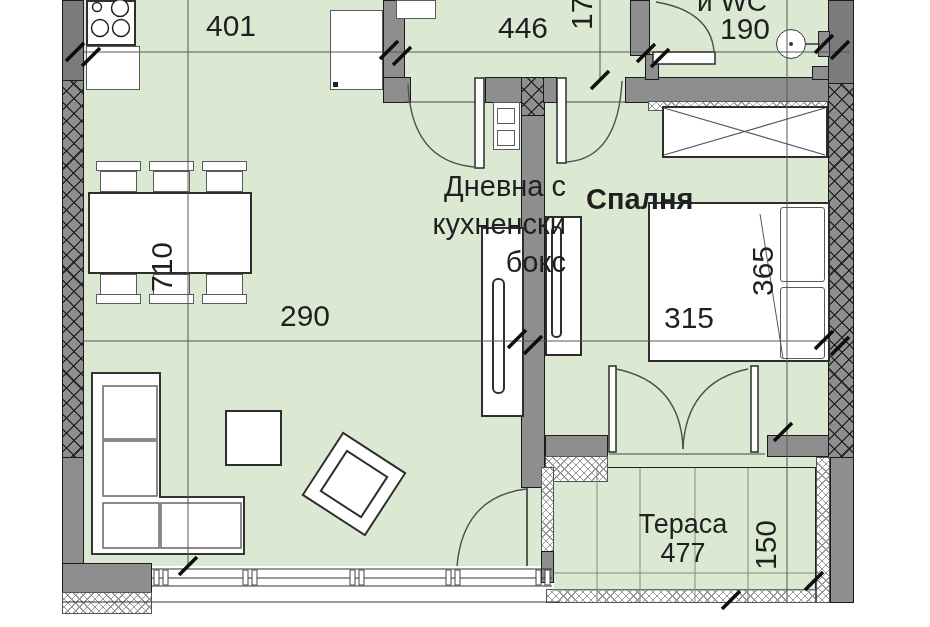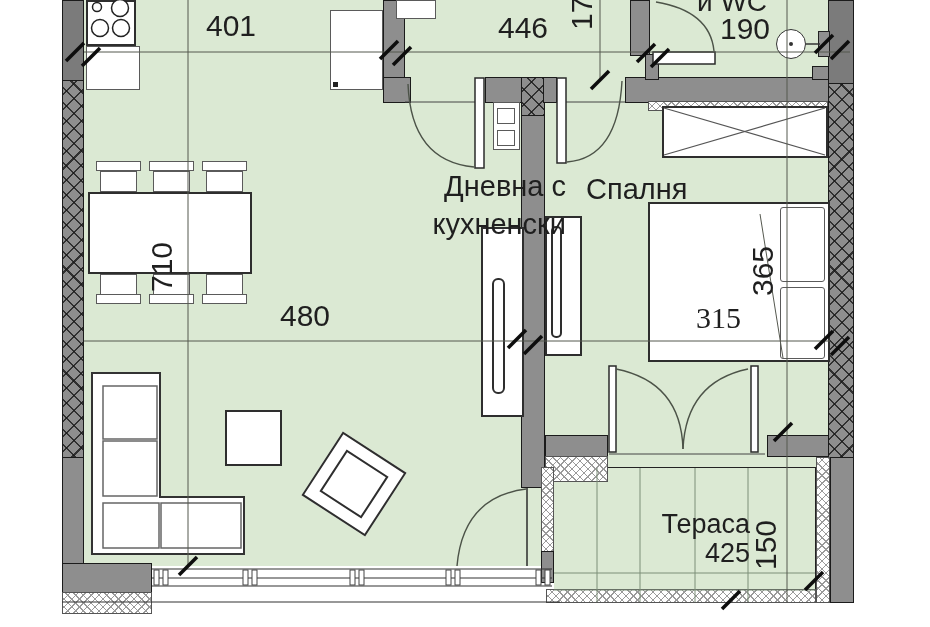--- a/index.html
+++ b/index.html
@@ -208,32 +208,33 @@
       <line x1="774" y1="441" x2="792" y2="423"></line>
       <line x1="179" y1="575" x2="197" y2="557"></line>
       <line x1="805" y1="590" x2="823" y2="572"></line>
       <line x1="722" y1="609" x2="740" y2="591"></line>
     </g>
   </svg>
 
   <div class="abs room-label" style="left:318px;top:167px;width:248px;text-align:right;">
     <div>Дневна с</div>
     <div>кухненски</div>
+    <div>бокс</div>
   </div>
-  <div class="abs room-label" style="left:586px;top:170px;">Спалня</div>
-  <div class="abs room-label" style="left:616px;top:510px;width:134px;text-align:right;font-size:27px;line-height:29px;">
+  <div class="abs room-label" style="left:586px;top:180px;font-weight:bold;">Спалня</div>
+  <div class="abs room-label" style="left:616px;top:510px;width:134px;text-align:center;font-size:27px;line-height:29px;">
     <div>Тераса</div>
-    <div>425</div>
+    <div>477</div>
   </div>
   <div class="abs room-label" style="left:697px;top:-17px;font-size:28px;">и WC</div>
 
   <div class="abs dim" style="left:206px;top:10px;">401</div>
   <div class="abs dim" style="left:498px;top:12px;">446</div>
   <div class="abs dim" style="left:720px;top:13px;">190</div>
-  <div class="abs dim" style="left:280px;top:300px;">480</div>
-  <div class="abs dim" style="left:696px;top:302px;font-family:Liberation Serif, serif;">315</div>
+  <div class="abs dim" style="left:280px;top:300px;">290</div>
+  <div class="abs dim" style="left:664px;top:302px;">315</div>
 
   <div class="abs dim vtext" style="left:566px;top:30px;width:62px;">170</div>
   <div class="abs dim vtext" style="left:146px;top:292px;width:68px;">710</div>
   <div class="abs dim vtext" style="left:747px;top:296px;width:66px;">365</div>
   <div class="abs dim vtext" style="left:750px;top:570px;width:64px;">150</div>
 
 </div>
 
 </body></html>

